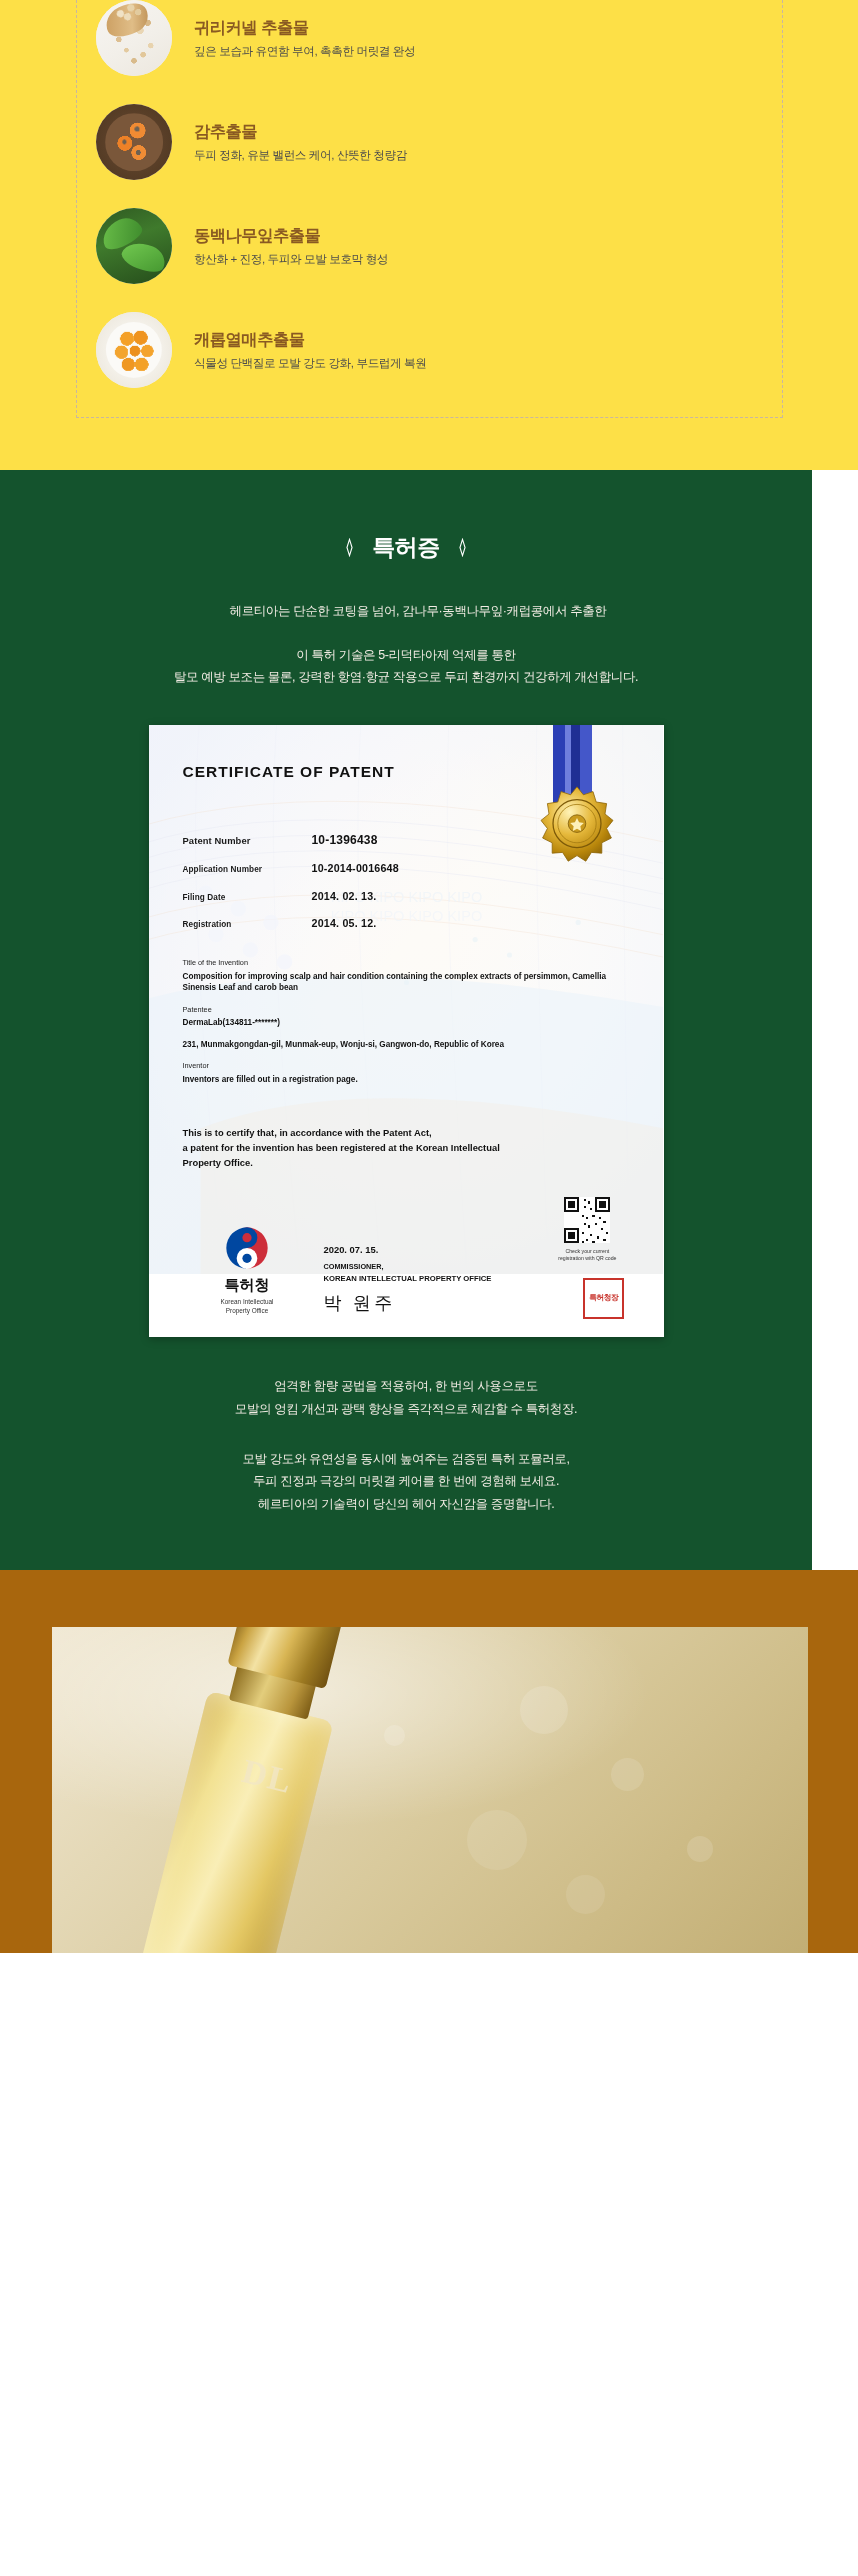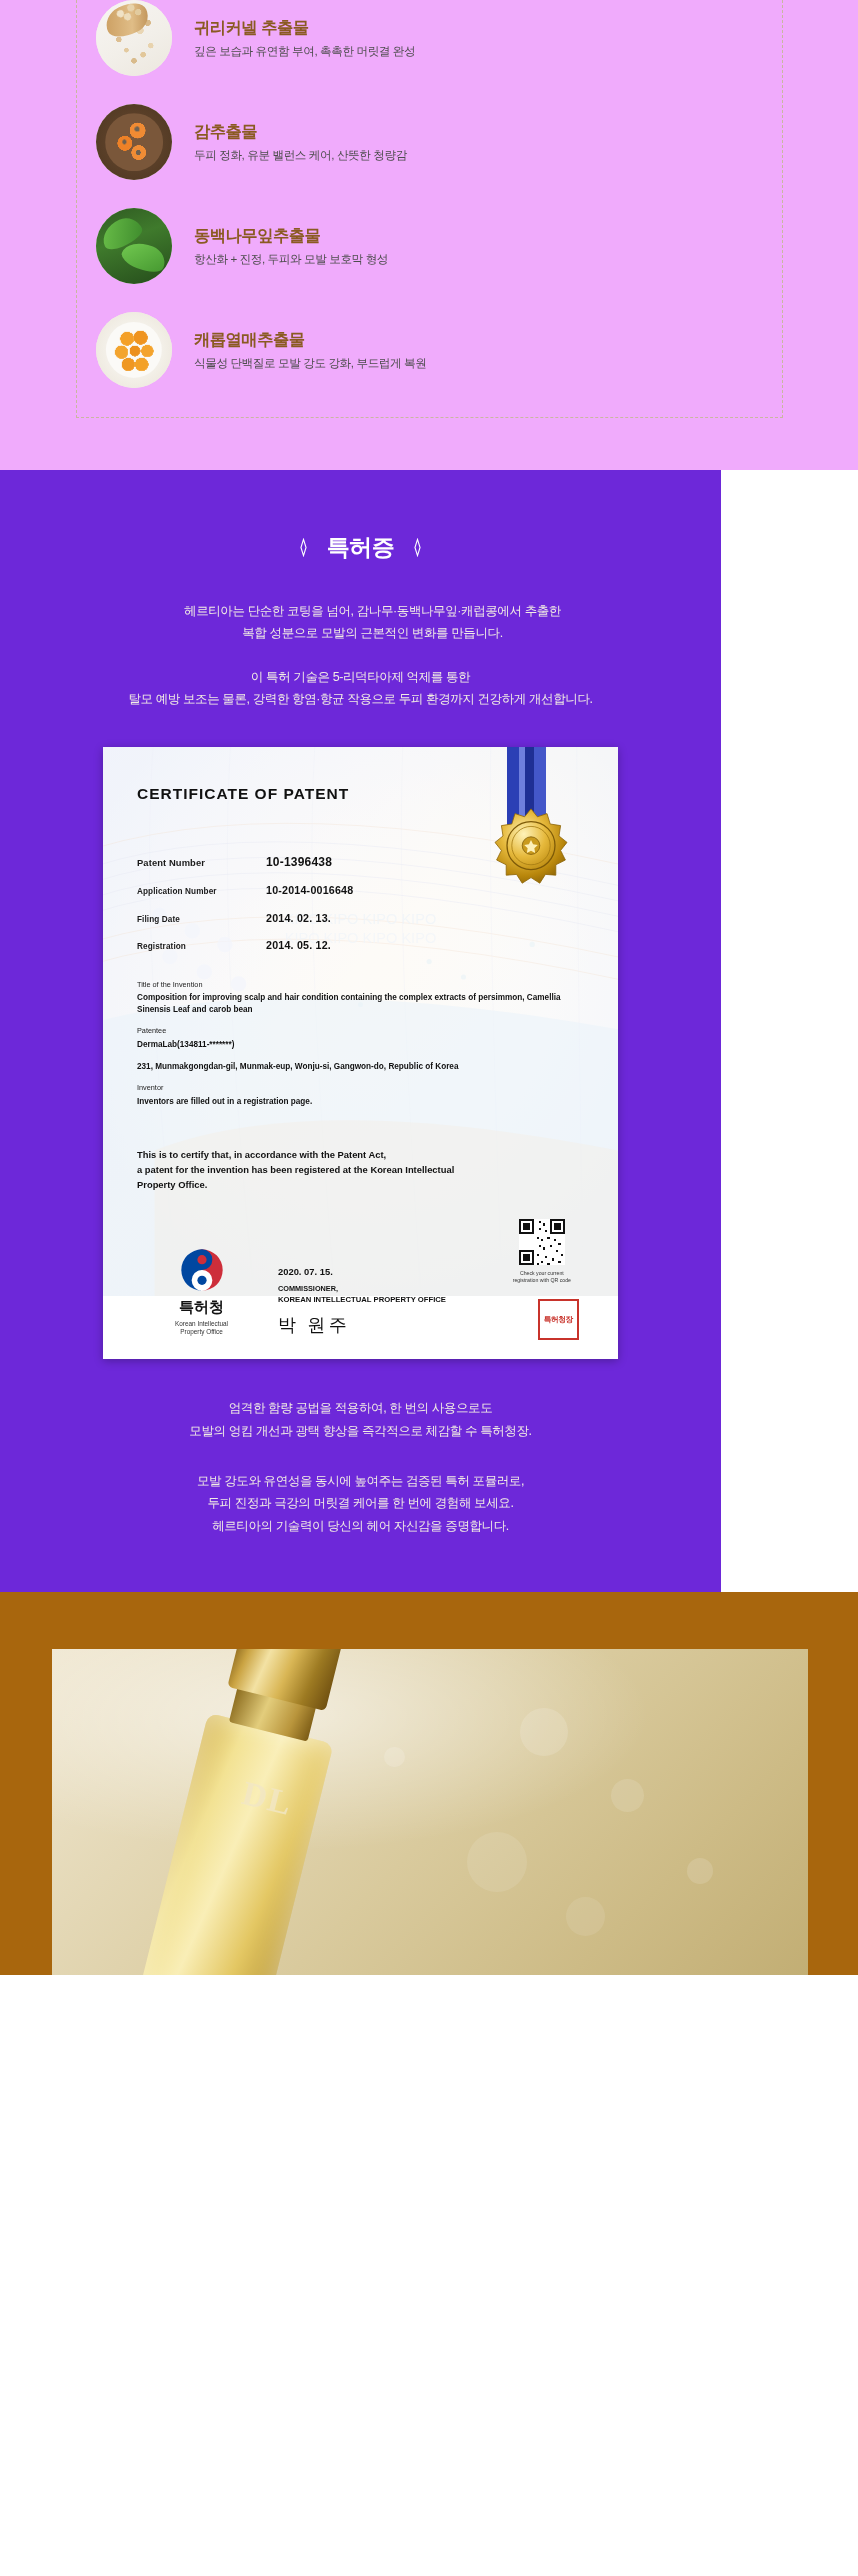--- a/index.html
+++ b/index.html
@@ -7,21 +7,21 @@
   body {
     font-family: "Liberation Sans", "DejaVu Sans", sans-serif;
     background:#ffffff;
     width:859px;
     overflow-x:hidden;
   }
   .page { width:859px; position:relative; }
 
   
   .ingredient-section{
-    background:#f0abfc;
+    background:#fde047;
     width:859px;
     padding:0 0 52px 0;
     position:relative;
   }
   .ingredient-frame{
     border-left:0.9px dashed #c9b79f;
     border-right:0.9px dashed #c9b79f;
     border-bottom:0.9px dashed #c9b79f;
     margin:0 76px;
     padding:0 0 29px 0;
@@ -144,22 +144,22 @@
   .ing-title{
     font-size:16.3px; font-weight:bold; color:#8a5a22;
     letter-spacing:-0.5px; line-height:1.25; margin-bottom:5.2px;
   }
   .ing-desc{
     font-size:11.6px; color:#4c4c4c; letter-spacing:-0.4px; line-height:1.4;
   }
 
   
   .patent-section{
-    background:#6d28d9;
-    width:721px;
+    background:#14532d;
+    width:812px;
     padding:62px 0 55px 0;
     text-align:center;
     position:relative;
   }
   .patent-heading{
     color:#ffffff;
     font-size:23px; font-weight:bold;
     letter-spacing:-0.5px;
     margin-bottom:38px;
     display:flex; align-items:center; justify-content:center; gap:13.7px;
@@ -365,21 +365,20 @@
       <span>특허증</span>
       <span class="spark">
         <svg viewBox="0 0 24 24" width="19" height="19" fill="none" stroke="#ffffff" stroke-width="1.4">
           <path d="M12 1.8 L15.2 12 L12 22.2 L8.8 12 Z"></path>
         </svg>
       </span>
     </div>
 
     <div class="patent-lead">
       <div>헤르티아는 단순한 코팅을 넘어, 감나무·동백나무잎·캐럽콩에서 추출한</div>
-      <div>복합 성분으로 모발의 근본적인 변화를 만듭니다.</div>
     </div>
 
     <div class="patent-lead2">
       <div>이 특허 기술은 5-리덕타아제 억제를 통한</div>
       <div>탈모 예방 보조는 물론, 강력한 항염·항균 작용으로 두피 환경까지 건강하게 개선합니다.</div>
     </div>
 
     <div class="cert-wrap">
       <div class="cert-inner">
 

